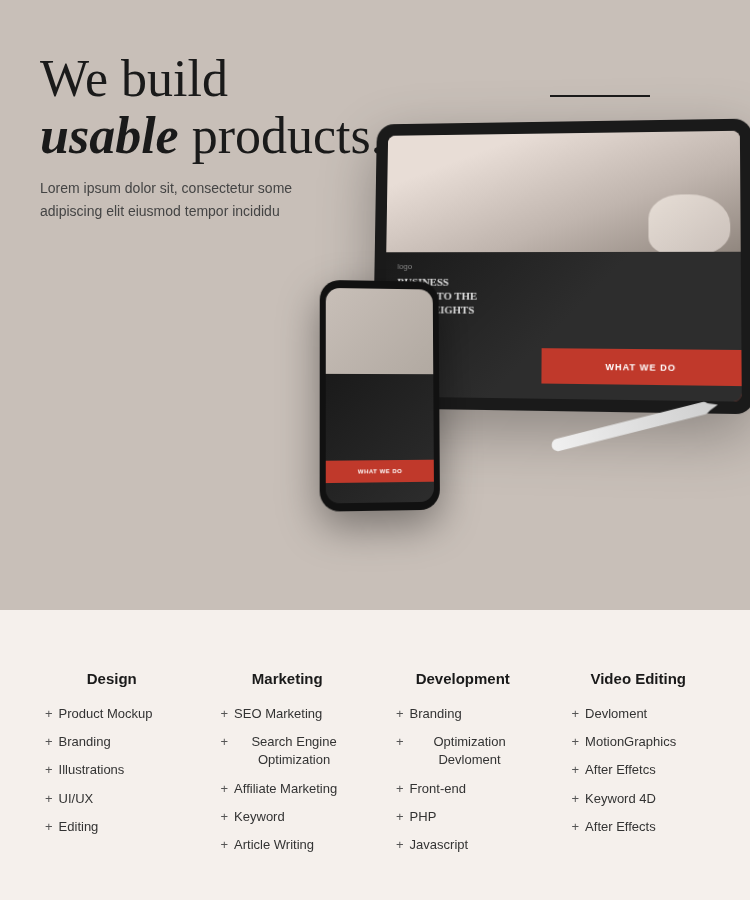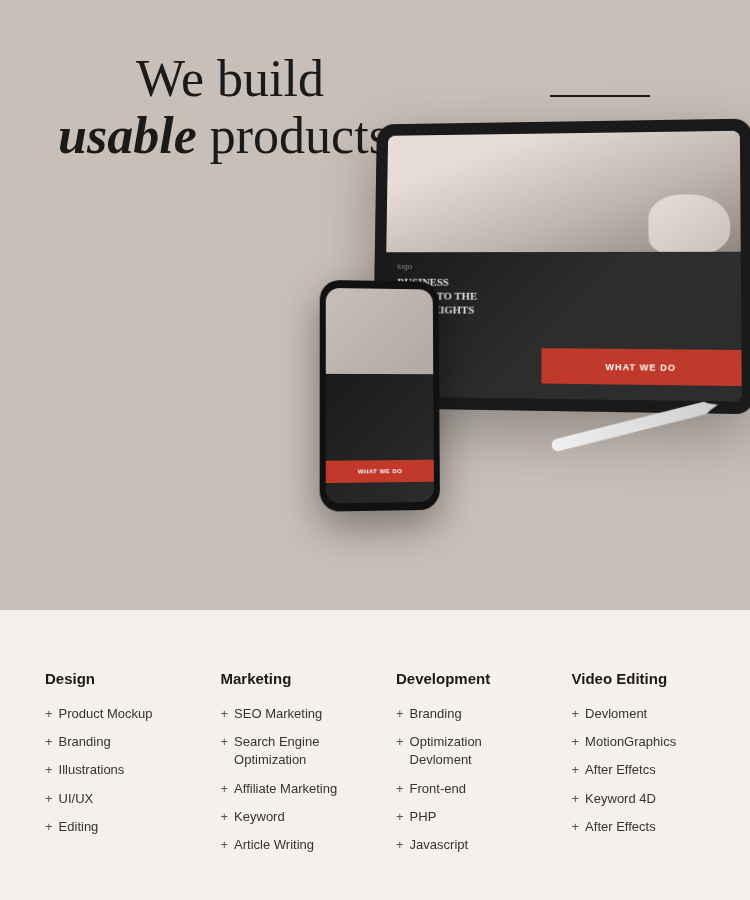--- a/index.html
+++ b/index.html
@@ -23,21 +23,20 @@
     }
 
     .headline {
       font-size: 52px;
       line-height: 1.1;
       color: #1a1a1a;
       max-width: 380px;
       margin-bottom: 13px;
       font-weight: 300;
       font-style: normal;
-      text-align: center;
     }
 
     .headline .bold {
       font-weight: 700;
       font-style: italic;
     }
 
     .headline .normal {
       font-weight: 300;
     }
@@ -236,20 +235,21 @@
     .services-section {
       background-color: #f5f0ec;
       padding: 60px 40px 50px 40px;
       margin-top: 30px;
     }
 
     .services-grid {
       display: grid;
       grid-template-columns: repeat(4, 1fr);
       gap: 32px;
+      text-align: center;
     }
 
     .service-category {
       padding: 0 5px;
     }
 
     .service-category-title {
       font-family: Arial, sans-serif;
       font-size: 15px;
       font-weight: 700;
@@ -303,20 +303,24 @@
 <body>
 
 <div class="hero-section">
   <div class="headline-line"></div>
 
   <h1 class="headline">
     <span>We build</span><br>
     <span class="bold">usable</span><span class="normal"> products.</span>
   </h1>
 
+  <p class="subtitle">
+    <span>Lorem ipsum dolor sit, consectetur some</span><br>
+    <span>adipiscing elit eiusmod tempor incididu</span>
+  </p>
 
   <div class="device-mockup">
 
     <div class="tablet">
       <div class="tablet-screen">
         <div class="tablet-screen-top">
           <div class="tablet-hands"></div>
         </div>
         <div class="tablet-content">
           <div class="tablet-logo">logo</div>

